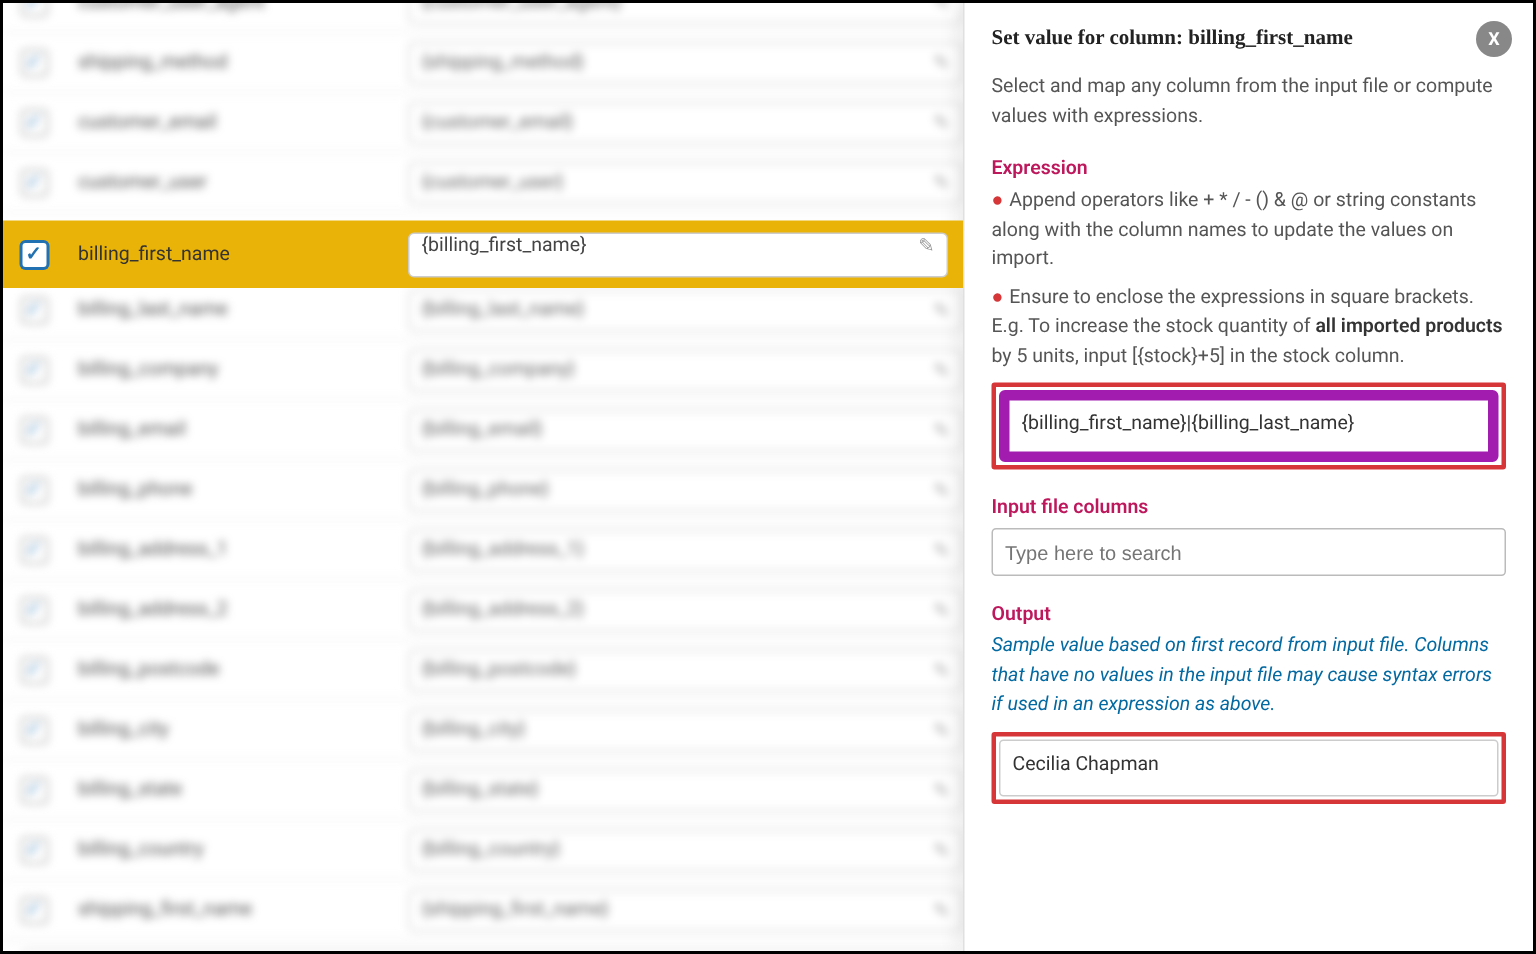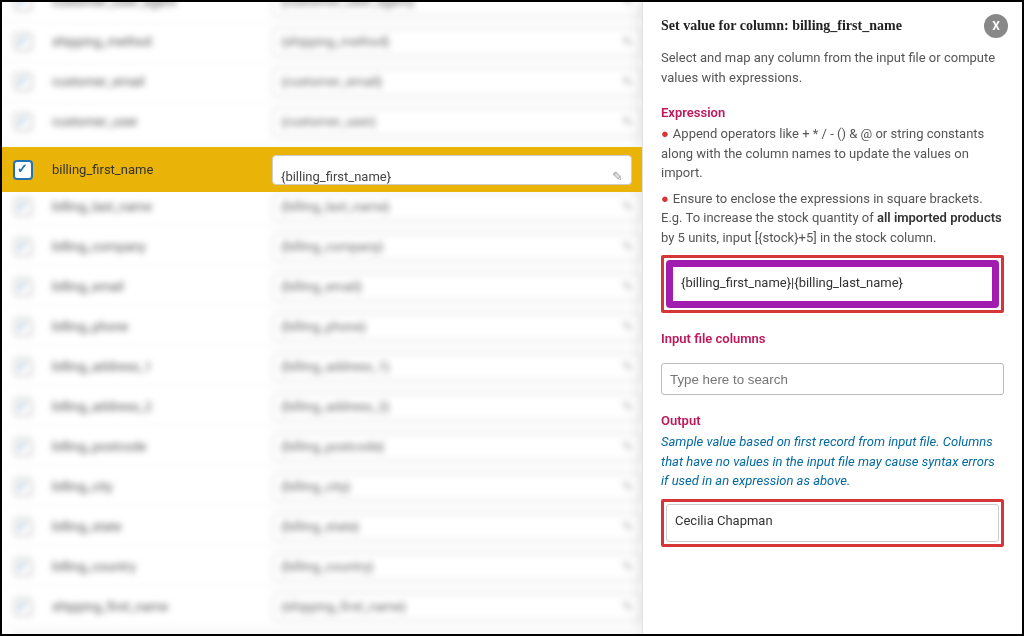--- a/index.html
+++ b/index.html
@@ -98,21 +98,21 @@
     flex-shrink: 0;
   }
   .focus-input {
     flex: 1;
     background: #fff;
     border: 1px solid #ccc;
     border-radius: 4px;
     height: 30px;
     padding: 0 8px;
     display: flex;
-    align-items: flex-end;
+    align-items: flex-start;
     color: #444;
     position: relative;
     margin-right: 10px;
   }
   
   .panel {
     width: 380px;
     flex-shrink: 0;
     background: #fff;
     border-left: 1px solid #e0e0e0;
@@ -179,21 +179,21 @@
     color: #333;
     font-size: 13px;
   }
   .search-input {
     width: 100%;
     border: 1px solid #bbb;
     border-radius: 3px;
     height: 32px;
     padding: 0 8px;
     color: #888;
-    margin-top: 13px;
+    margin-top: 2px;
   }
   .col-list {
     border: 1px solid #ddd;
     border-top: none;
     border-radius: 0 0 3px 3px;
     margin-bottom: 12px;
   }
   .col-item {
     padding: 8px 10px;
     color: #444;

